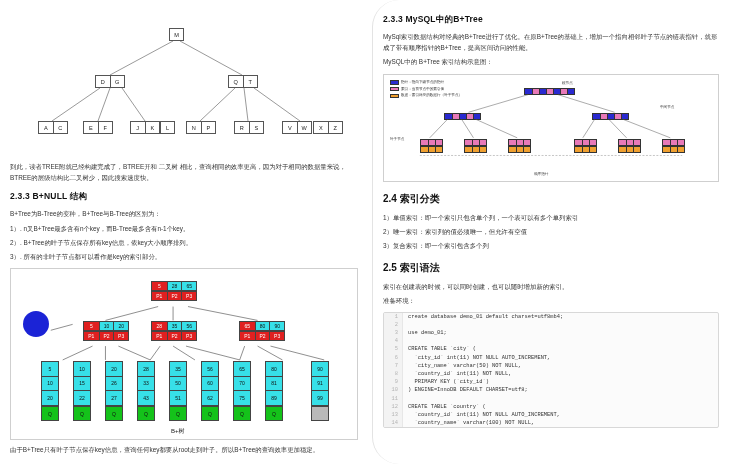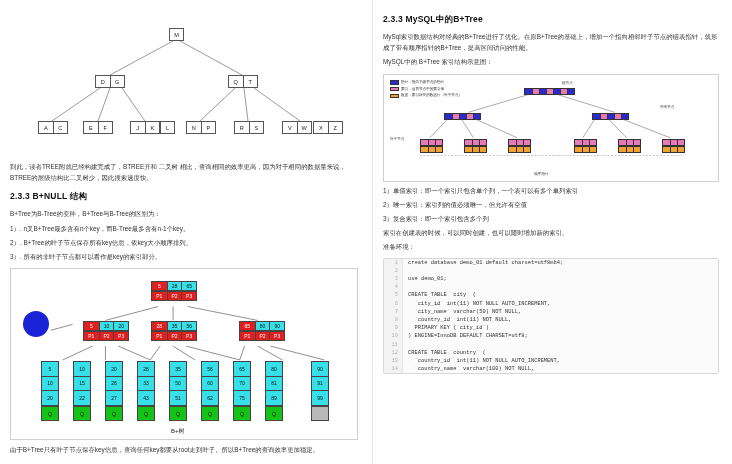--- a/index.html
+++ b/index.html
@@ -16,20 +16,21 @@
   }
   .page {
     display: flex;
     width: 732px;
     height: 464px;
     box-sizing: border-box;
   }
   .col {
     box-sizing: border-box;
     position: relative;
+    border-radius: 27px;
   }
   .col-left {
     width: 372px;
     padding: 6px 10px 0 10px;
   }
   .col-right {
     width: 360px;
     padding: 6px 12px 0 10px;
     border-left: 1px solid #e3e3e3;
   }
@@ -560,24 +561,26 @@
         <line x1="64" y1="45" x2="46" y2="64" stroke="#555" stroke-width="0.5"></line>
         <line x1="78" y1="45" x2="90" y2="64" stroke="#555" stroke-width="0.5"></line>
         <line x1="92" y1="45" x2="134" y2="64" stroke="#555" stroke-width="0.5"></line>
         <line x1="212" y1="45" x2="200" y2="64" stroke="#555" stroke-width="0.5"></line>
         <line x1="226" y1="45" x2="244" y2="64" stroke="#555" stroke-width="0.5"></line>
         <line x1="240" y1="45" x2="288" y2="64" stroke="#555" stroke-width="0.5"></line>
         <line x1="36" y1="82" x2="300" y2="82" stroke="#888" stroke-width="0.5" stroke-dasharray="2,1.5"></line>
       </svg>
     </div>
 
+    <div class="h2">2.4 索引分类</div>
     <div class="p">1）单值索引：即一个索引只包含单个列，一个表可以有多个单列索引</div>
     <div class="p">2）唯一索引：索引列的值必须唯一，但允许有空值</div>
     <div class="p">3）复合索引：即一个索引包含多个列</div>
 
+    <div class="h2">2.5 索引语法</div>
     <div class="p">索引在创建表的时候，可以同时创建，也可以随时增加新的索引。</div>
     <div class="p">准备环境：</div>
 
     <div class="codebox">
       <div class="code-row">
           <span class="ln">1</span>
           <span class="code">create database demo_01 default charset=utf8mb4;</span>
         </div>
       <div class="code-row">
           <span class="ln">2</span>

